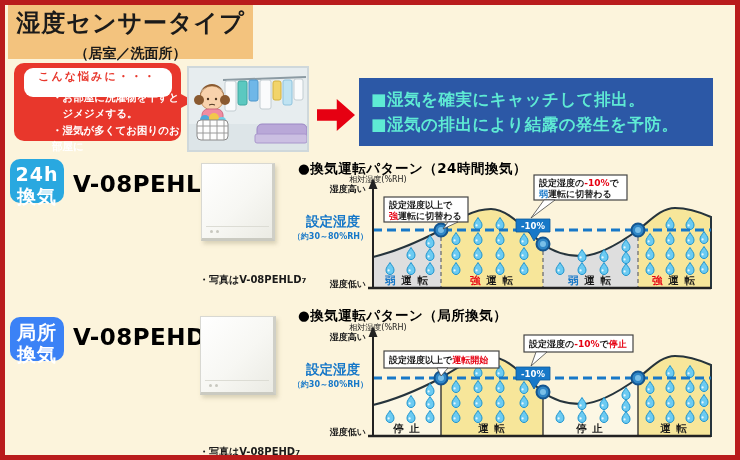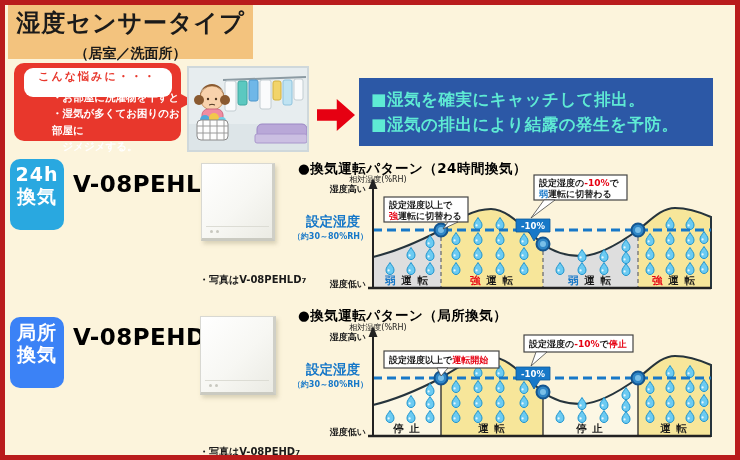--- a/index.html
+++ b/index.html
@@ -28,21 +28,21 @@
 
   
   .big-arrow { left:312px; top:94px; width:38px; height:32px; background:#E60012;
                clip-path:polygon(0 32%, 52% 32%, 52% 0, 100% 50%, 52% 100%, 52% 68%, 0 68%); }
 
   
   .benefit { left:354px; top:73px; width:354px; height:68px; background:#2C58A6; padding:10px 0 0 12px; }
   .benefit div { font-size:16.5px; font-weight:bold; color:#5eead4; line-height:1.5; letter-spacing:0.5px; }
 
   
-  .badge { width:54px; height:71px; border-radius:10px; text-align:center; padding-top:5px; }
+  .badge { width:54px; height:44px; border-radius:10px; text-align:center; padding-top:5px; }
   .badge div { font-size:19px; font-weight:bold; color:#fff; line-height:1.15; letter-spacing:1px; }
   .badge1 { left:5px; top:154px; }
   .badge2 { left:5px; top:312px; }
   .model { font-size:23px; font-weight:bold; color:#000; letter-spacing:0.5px; }
   .model .suffix { font-size:14px; font-weight:bold; }
   .model1 { left:68px; top:166px; }
   .model2 { left:68px; top:319px; }
 
   .panel { background:linear-gradient(135deg,#ffffff 0%,#f7f7f3 55%,#ebebe4 100%);
            border:1px solid #D8D8D2; border-right:3px solid #CFCFC7; border-bottom:3px solid #CACAC1;
@@ -73,22 +73,22 @@
   <div class="abs header">
     <div class="header-title">湿度センサータイプ</div>
     <div class="header-sub">（居室／洗面所）</div>
   </div>
 
   <div class="abs worry">
     <div class="worry-tail"></div>
     <div class="worry-pill">こんな悩みに・・・</div>
     <div class="worry-lines">
       <div>・お部屋に洗濯物を干すと</div>
+      <div>　ジメジメする。</div>
       <div>・湿気が多くてお困りのお部屋に</div>
-      <div>　ジメジメする。</div>
     </div>
   </div>
 
   <div class="abs illus">
     <svg width="118" height="82" viewBox="0 0 118 82">
       <rect x="0" y="0" width="118" height="82" fill="#E7EDEF"></rect>
       <rect x="0" y="56" width="118" height="26" fill="#DDE5E8"></rect>
       <line x1="34" y1="12" x2="117" y2="9" stroke="#8C9BA3" stroke-width="2"></line>
       <g>
         <rect x="36" y="13" width="11" height="30" rx="2" fill="#FAFBFC" stroke="#C3CDD2"></rect>

